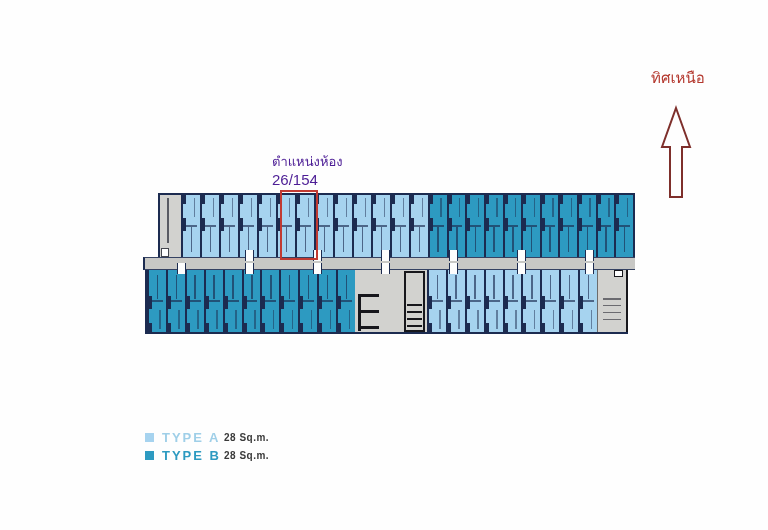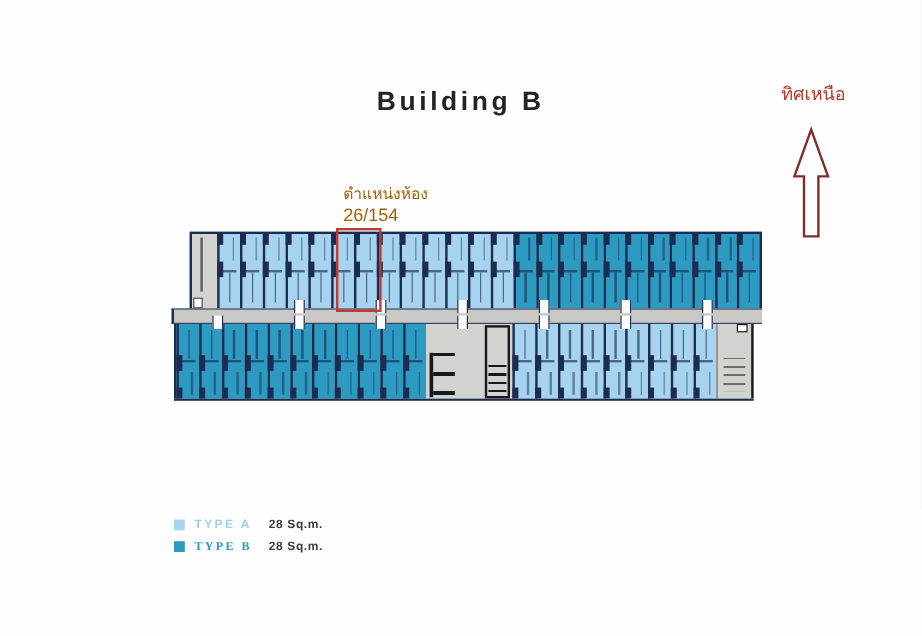--- a/index.html
+++ b/index.html
@@ -9,21 +9,21 @@
 
   
   .title{position:absolute;top:72px;left:0;width:768px;text-align:center;
          font-size:22px;font-weight:bold;letter-spacing:3px;color:#242424;}
 
   
   .north-label{position:absolute;left:651px;top:66px;font-size:15px;color:#b4382e;white-space:nowrap;}
   .north-arrow{position:absolute;left:656px;top:105px;}
 
   
-  .annotation{position:absolute;left:286px;top:153px;color:#a16207;line-height:18px;}
+  .annotation{position:absolute;left:272px;top:153px;color:#4c1d95;line-height:18px;}
   .annotation .a1{font-size:13px;}
   .annotation .a2{font-size:15px;}
 
   
   .plan{position:absolute;left:143px;top:193px;width:494px;height:141px;}
   .band{position:absolute;display:flex;height:64px;}
   .bt{top:0;border-top:2px solid var(--wall);}
   .bb{top:77px;border-bottom:2px solid var(--wall);}
   .seg{position:relative;height:100%;}
   .seg.units{display:flex;}
@@ -65,33 +65,32 @@
   .sb-ladder{position:absolute;left:5px;right:5px;bottom:6px;height:28px;
            background:repeating-linear-gradient(#6b6b70 0 1.5px,transparent 1.5px 7px);}
 
   .red-box{position:absolute;left:137px;top:-3px;width:38px;height:70px;
            border:2px solid #c13a32;z-index:5;}
 
   
   .legend{position:absolute;left:145px;top:428px;}
   .legend-row{display:flex;align-items:center;height:18px;}
   .swatch{width:9px;height:9px;margin-right:8px;}
-  .legend-label{font-size:10px;font-weight:bold;letter-spacing:2px;width:62px;}
+  .legend-label{font-size:13px;font-weight:bold;letter-spacing:2px;width:62px;}
   .legend-area{font-size:10px;font-weight:bold;color:#3a3a3a;letter-spacing:.5px;}
 
   
   .floor-label{position:absolute;left:537px;top:434px;font-size:24px;color:#2b2b2b;}
   .floor-label sup{font-size:12px;}
 </style>
 </head>
 <body>
 
 <div class="canvas">
 
-  <div class="title">Building B</div>
 
   <div class="north-label">ทิศเหนือ</div>
   <svg class="north-arrow" width="40" height="95" viewBox="0 0 40 95">
     <polygon id="north-poly" points="20,3 34,42 26,42 26,92 14,92 14,42 6,42" fill="#fefefe" stroke="#7e2f2b" stroke-width="2" stroke-linejoin="miter"></polygon>
   </svg>
 
   <div class="annotation">
     <div class="a1">ตำแหน่งห้อง</div>
     <div class="a2">26/154</div>
   </div>
@@ -453,19 +452,19 @@
   </div>
 
   <div class="legend">
     <div class="legend-row">
       <span class="swatch" id="sw-a" style="background: rgb(166, 211, 239);"></span>
       <span class="legend-label" id="ll-a" style="color: rgb(159, 207, 232);">TYPE A</span>
       <span class="legend-area">28 Sq.m.</span>
     </div>
     <div class="legend-row">
       <span class="swatch" id="sw-b" style="background: rgb(45, 154, 193);"></span>
-      <span class="legend-label" id="ll-b" style="color: rgb(45, 154, 193); font-family: Liberation Serif, serif;">TYPE B</span>
+      <span class="legend-label" id="ll-b" style="color: rgb(45, 154, 193);">TYPE B</span>
       <span class="legend-area">28 Sq.m.</span>
     </div>
   </div>
 
 
 </div>
 
 </body></html>

